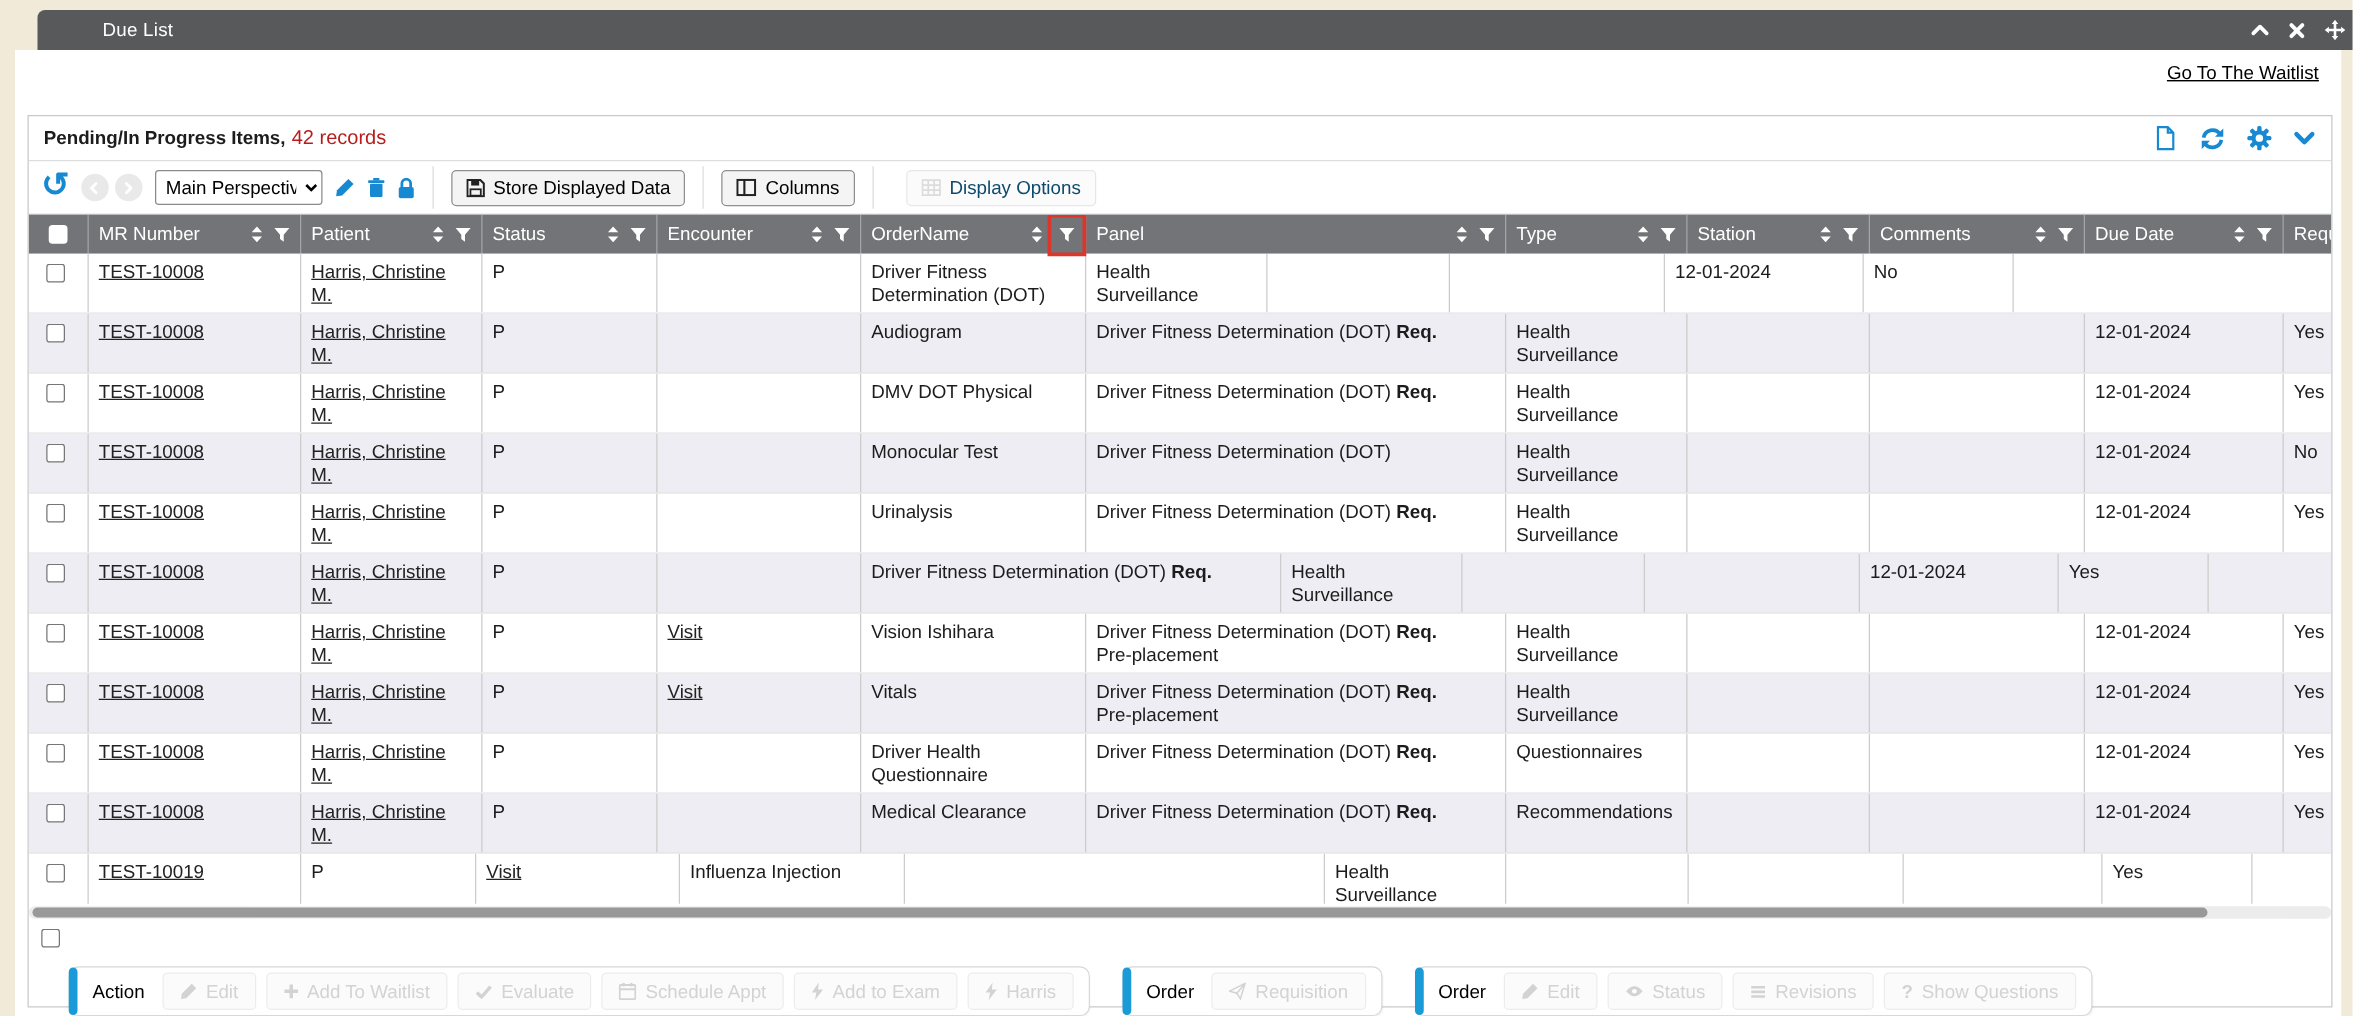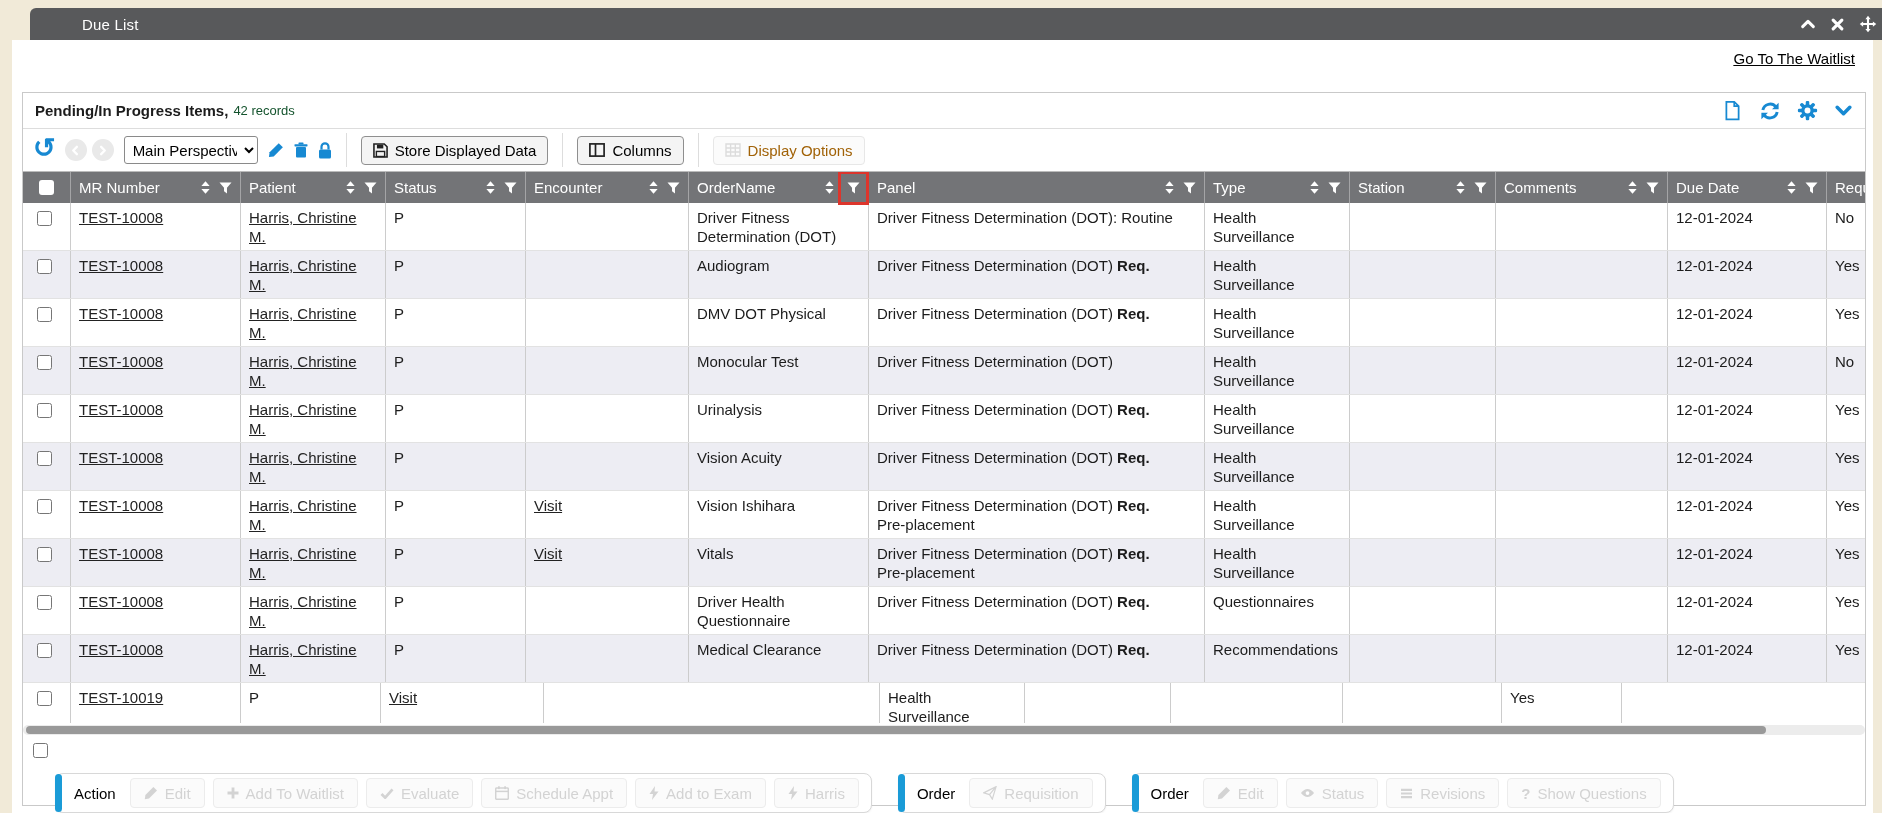--- a/index.html
+++ b/index.html
@@ -17,37 +17,37 @@
 
   
   .waitlist-row { position:absolute; top:50px; right:27px;text-decoration:underline; }
   .waitlist-row a { color:#000; font-size:15px; text-decoration:underline; cursor:pointer; }
 
   
   .panel { position:absolute; left:22px; top:92px; width:1844px; height:714px; background:#fff;
            border:1px solid #c9c9c9; }
   .panel-header { height:36px; display:flex; align-items:center; padding:0 12px; border-bottom:1px solid #ddd; }
   .ph-title { font-weight:bold; color:#1c1c1c; font-size:15px; }
-  .ph-records { color:#14532d; font-size:13px; margin-left:5px; }
+  .ph-records { color:#b91c1c; font-size:16px; margin-left:5px; }
   .ph-icons { margin-left:auto; display:flex; align-items:center; gap:16px; color:#1789d2; }
   .ph-icons span { display:inline-flex; cursor:pointer; }
 
   
   .toolbar { height:42px; display:flex; align-items:center; padding:0 8px; }
   .undo { color:#1789d2; font-size:27px; font-weight:bold; line-height:22px; margin:0 4px 4px 2px; cursor:pointer; }
   .nav-circle { width:22px; height:22px; border-radius:50%; background:#e9e9e9; display:inline-flex;
                 align-items:center; justify-content:center; margin-left:5px; }
   select.perspective { margin-left:10px; height:28px; width:134px; font-family:"Liberation Sans",sans-serif;
                 font-size:15px; border:1px solid #8a8a8a; border-radius:3px; background:#fff; padding:0 4px; }
   .blue-ic { color:#1789d2; display:inline-flex; margin-left:10px; cursor:pointer; }
   .vsep { width:1px; height:34px; background:#ddd; margin:0 14px; }
   .tool-btn { height:29px; display:inline-flex; align-items:center; gap:7px; border:1px solid #8f8f8f;
               background:#f4f4f4; border-radius:4px; padding:0 11px; font-size:15px; color:#000; cursor:pointer; }
   .tool-btn .ic { display:inline-flex; color:#222; }
-  .tool-btn.disabled { border-color:#e7e7e7; background:#fbfbfb; color:#a16207; cursor:default; }
+  .tool-btn.disabled { border-color:#e7e7e7; background:#fbfbfb; color:#0c4a6e; cursor:default;margin-left:12px; }
   .tool-btn.disabled .ic { color:#dcdcdc; }
 
   
   .table-wrap { height:552px; overflow:hidden; border-top:1px solid #bbb; }
   .thead { display:flex; height:31px; background:#737477; color:#fff; }
   .th { display:flex; align-items:center; padding:0 8px; font-size:15px; flex:0 0 auto;
         border-right:1px solid rgba(255,255,255,.35); overflow:visible; position:relative; }
   .th .lbl { flex:1; white-space:nowrap; overflow:hidden; }
   .th .th-icons { display:flex; align-items:center; gap:9px; margin-left:4px; }
   .th .th-icons span { display:inline-flex; cursor:pointer; }
@@ -376,21 +376,20 @@
           <span class="lbl">Required</span>
         </div>
       </div>
       <div class="trow">
         <div class="td" style="width: 48px;"><input type="checkbox" style=""></div>
         <div class="td" style="width: 170px;"><a>TEST-10008</a></div>
         <div class="td" style="width: 145px;"><a>Harris, Christine M.</a></div>
         <div class="td" style="width: 140px;">P</div>
         <div class="td" style="width: 163px;"></div>
         <div class="td" style="width: 180px;">Driver Fitness Determination (DOT)</div>
-        <div class="td" style="width: 336px;"><span>Driver Fitness Determination (DOT): Routine</span></div>
         <div class="td" style="width: 145px;">Health Surveillance</div>
         <div class="td" style="width: 146px;"></div>
         <div class="td" style="width: 172px;"></div>
         <div class="td" style="width: 159px;">12-01-2024</div>
         <div class="td" style="width: 120px;">No</div>
       </div>
       <div class="trow alt">
         <div class="td" style="width: 48px;"><input type="checkbox" style=""></div>
         <div class="td" style="width: 170px;"><a>TEST-10008</a></div>
         <div class="td" style="width: 145px;"><a>Harris, Christine M.</a></div>
@@ -445,21 +444,20 @@
         <div class="td" style="width: 172px;"></div>
         <div class="td" style="width: 159px;">12-01-2024</div>
         <div class="td" style="width: 120px;">Yes</div>
       </div>
       <div class="trow alt">
         <div class="td" style="width: 48px;"><input type="checkbox" style=""></div>
         <div class="td" style="width: 170px;"><a>TEST-10008</a></div>
         <div class="td" style="width: 145px;"><a>Harris, Christine M.</a></div>
         <div class="td" style="width: 140px;">P</div>
         <div class="td" style="width: 163px;"></div>
-        <div class="td" style="width: 180px;">Vision Acuity</div>
         <div class="td" style="width: 336px;"><span>Driver Fitness Determination (DOT)</span><span class="bold"> Req.</span></div>
         <div class="td" style="width: 145px;">Health Surveillance</div>
         <div class="td" style="width: 146px;"></div>
         <div class="td" style="width: 172px;"></div>
         <div class="td" style="width: 159px;">12-01-2024</div>
         <div class="td" style="width: 120px;">Yes</div>
       </div>
       <div class="trow">
         <div class="td" style="width: 48px;"><input type="checkbox" style=""></div>
         <div class="td" style="width: 170px;"><a>TEST-10008</a></div>
@@ -514,20 +512,21 @@
         <div class="td" style="width: 146px;"></div>
         <div class="td" style="width: 172px;"></div>
         <div class="td" style="width: 159px;">12-01-2024</div>
         <div class="td" style="width: 120px;">Yes</div>
       </div>
       <div class="trow">
         <div class="td" style="width: 48px;"><input type="checkbox" style=""></div>
         <div class="td" style="width: 170px;"><a>TEST-10019</a></div>
         <div class="td" style="width: 140px;">P</div>
         <div class="td" style="width: 163px;"><a>Visit</a></div>
+        <div class="td" style="width: 180px;">Influenza Injection</div>
         <div class="td" style="width: 336px;"><span></span></div>
         <div class="td" style="width: 145px;">Health Surveillance</div>
         <div class="td" style="width: 146px;"></div>
         <div class="td" style="width: 172px;"></div>
         <div class="td" style="width: 159px;"></div>
         <div class="td" style="width: 120px;">Yes</div>
       </div>
     </div>
 
   <div class="hscroll">

